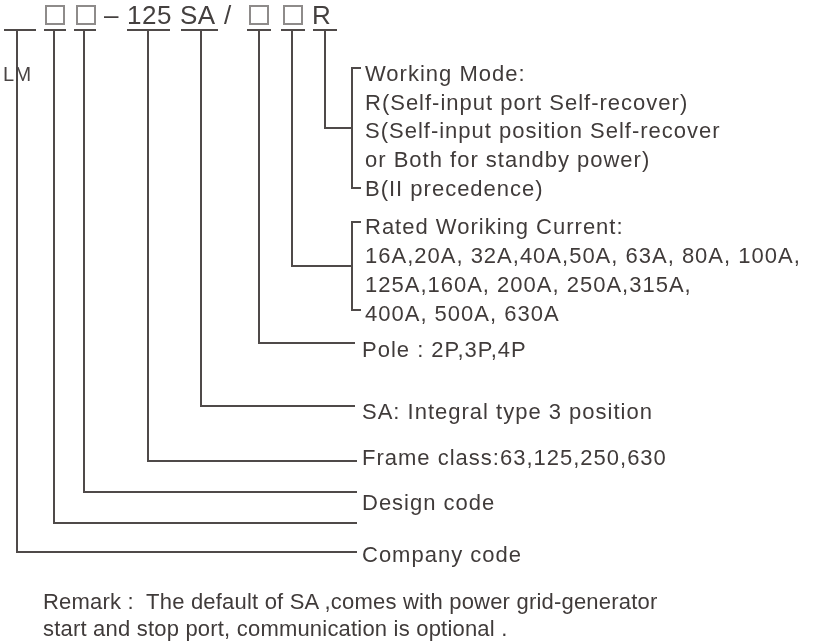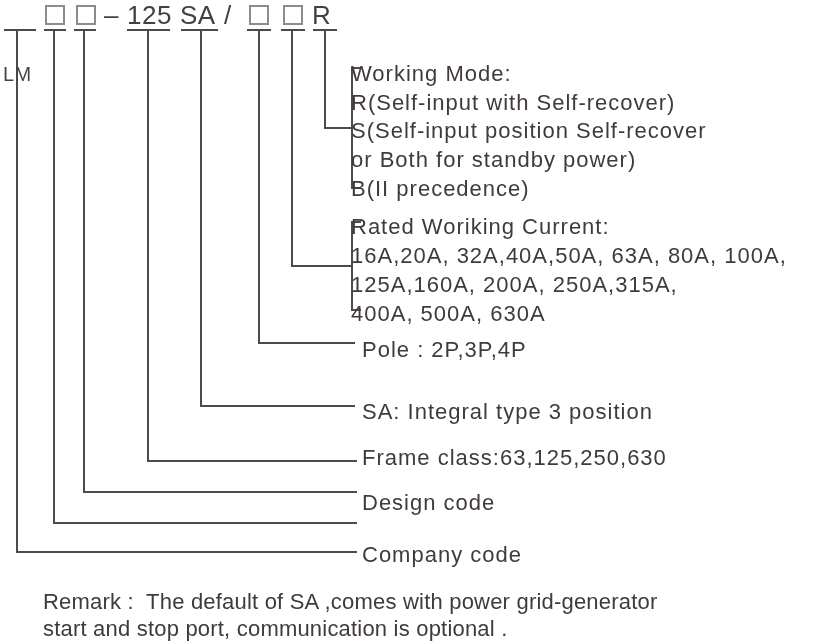--- a/index.html
+++ b/index.html
@@ -14,21 +14,21 @@
   }
   .tok.small{font-size:20px;top:12px;color:#4a4545;margin-top:47px;}
   .sq{
     position:absolute;top:5px;width:20px;height:20px;box-sizing:border-box;
     border:2px solid #8e8b8a;background:#ffffff;
   }
   .lbl{
     position:absolute;left:362px;height:28px;line-height:28px;
     font-size:22px;letter-spacing:1px;white-space:pre;color:#403b3a;
   }
-  .blk{position:absolute;left:351px;font-size:22px;letter-spacing:1px;color:#403b3a;}
+  .blk{position:absolute;left:365px;font-size:22px;letter-spacing:1px;color:#403b3a;}
   .blk div{white-space:pre;}
   .blk.b1 div{height:28.7px;line-height:28.7px;}
   .blk.b2 div{height:29px;line-height:29px;}
   .remark{
     position:absolute;left:7px;top:588px;font-size:22px;letter-spacing:0.2px;color:#403b3a;margin-left:36px;
   }
   .remark div{white-space:pre;height:27px;line-height:27px;}
 </style>
 </head>
 <body>
@@ -54,21 +54,21 @@
   <div class="tok" style="left:104px">–</div>
   <div class="tok" style="left:127px">125</div>
   <div class="tok" style="left:180px">SA</div>
   <div class="tok" style="left:224px">/</div>
   <div class="sq" style="left:249px"></div>
   <div class="sq" style="left:283px"></div>
   <div class="tok" style="left:312px">R</div>
 
   <div class="blk b1" style="top:60px">
     <div>Working Mode:</div>
-    <div>R(Self-input with Self-recover)</div>
+    <div>R(Self-input port Self-recover)</div>
     <div>S(Self-input position Self-recover</div>
     <div>or Both for standby power)</div>
     <div>B(II precedence)</div>
   </div>
 
   <div class="blk b2" style="top:212px">
     <div>Rated Woriking Current:</div>
     <div>16A,20A, 32A,40A,50A, 63A, 80A, 100A,</div>
     <div>125A,160A, 200A, 250A,315A,</div>
     <div>400A, 500A, 630A</div>

